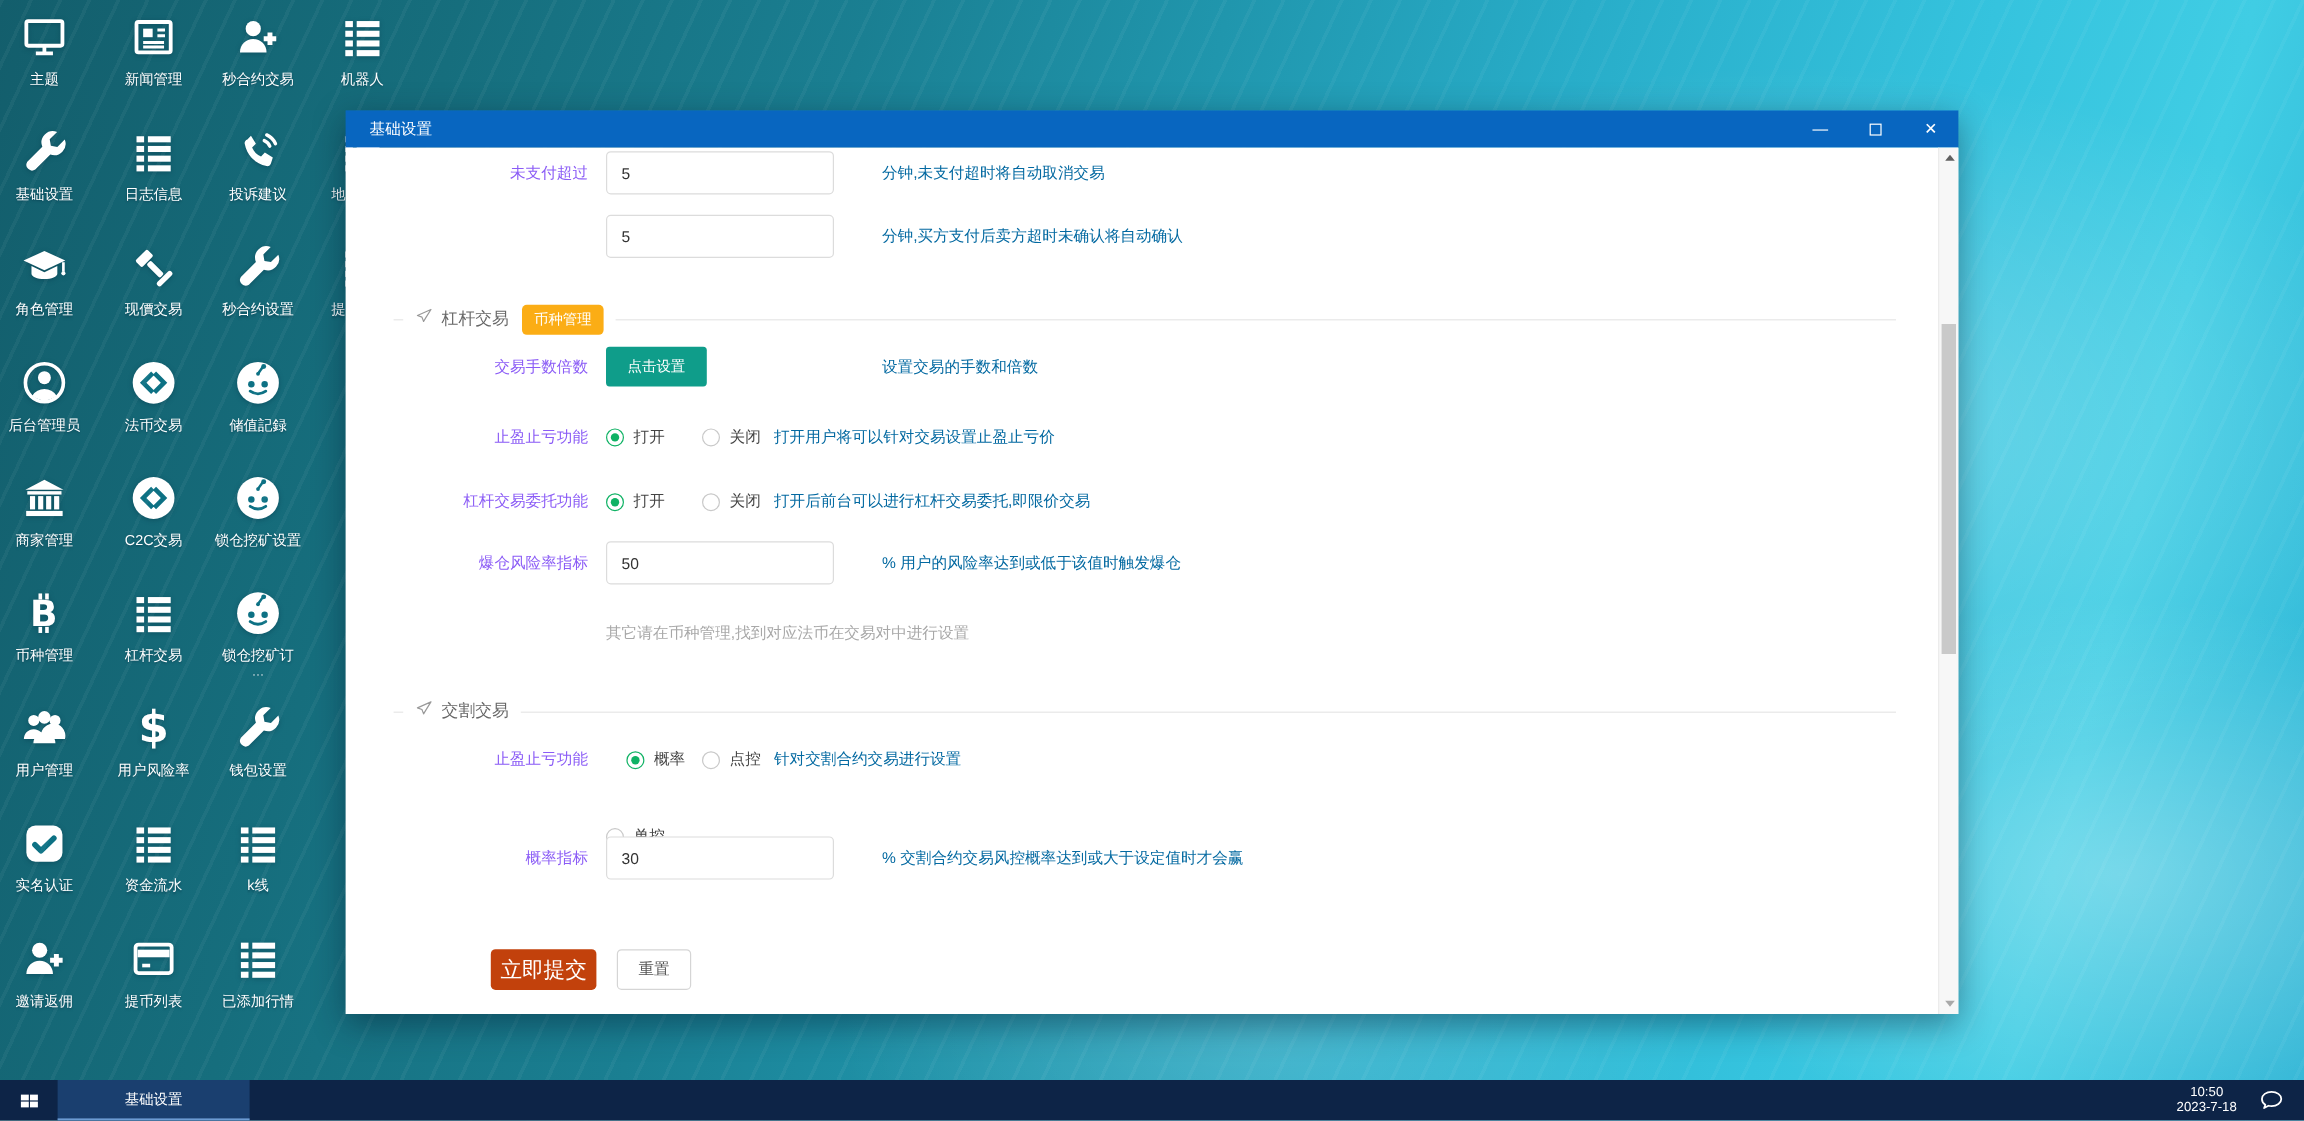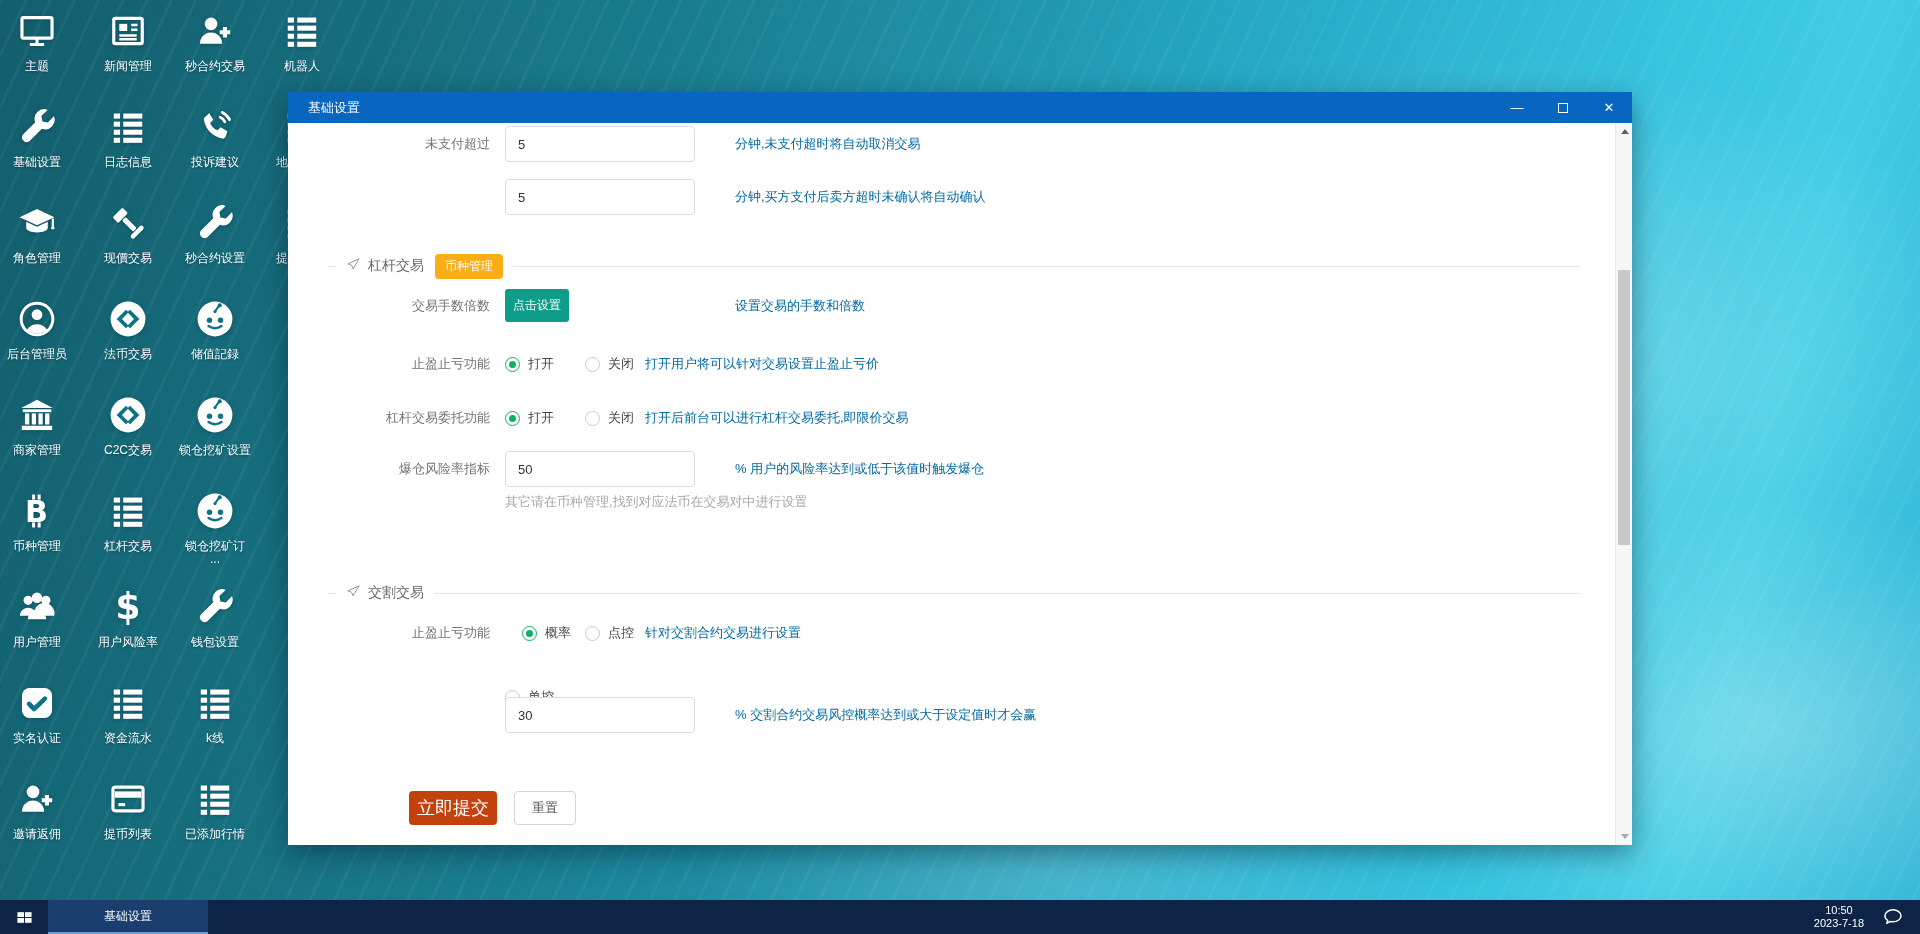--- a/index.html
+++ b/index.html
@@ -35,37 +35,37 @@
   .title { color:#fff; font-size:13px; }
   .wctl { display:flex; align-items:center; height:100%; }
   .wbtn { width:46px; height:100%; display:flex; align-items:center; justify-content:center;
           color:#fff; font-size:13px; cursor:pointer; }
   .wbtn .sq { width:10px; height:10px; border:1px solid #fff; display:block; }
   .wbody { position:relative; height:722px; background:#fff; overflow:hidden; }
 
   
   .frow { position:absolute; left:0; width:1327px; }
   .flabel { position:absolute; left:0; top:0; bottom:0; width:202px; text-align:right;
-            font-size:13px; color:#737373; display:flex; align-items:center; justify-content:flex-end; }
+            font-size:13px; color:#8b5cf6; display:flex; align-items:center; justify-content:flex-end; }
   .finput { position:absolute; left:217px; top:0; width:190px; height:36px; border:1px solid #dcdcdc;
             border-radius:4px; padding:0 12px; font-size:13px; color:#333; outline:none;
             font-family:"Liberation Sans",sans-serif; }
   .fhint  { position:absolute; top:0; bottom:0; display:flex; align-items:center;
             font-size:13px; color:#0369a1; white-space:nowrap; }
   .hint-far  { left:447px; }
   .hint-near { left:357px; }
 
   .ropt { position:absolute; top:0; bottom:0; display:flex; align-items:center; cursor:pointer;justify-content:flex-end; }
   .radio { width:15px; height:15px; border-radius:50%; border:1px solid #c9c9c9; background:#fff;
            position:relative; flex:0 0 auto; }
   .radio.sel { border-color:#0fb264; }
   .radio.sel::after { content:""; position:absolute; inset:3px; border-radius:50%; background:#0fb264; }
   .ropt span.rtxt { margin-left:8px; font-size:13px; color:#444; }
 
-  .teal-btn { position:absolute; left:217px; top:0; height:33px; padding:0 8px; background:#0f9d8a;
+  .teal-btn { position:absolute; left:217px; top:0; height:33px; padding:0 18px; background:#0f9d8a;
               color:#fff; border:none; border-radius:3px; font-size:12px; cursor:pointer;
               font-family:"Liberation Sans",sans-serif; }
   .fnote { position:absolute; left:217px; font-size:13px; color:#a8a8a8; white-space:nowrap; }
 
   .fsection { height:20px; }
   .sline { position:absolute; left:40px; right:35px; top:10px; height:1px; background:#e7e7e7; }
   .scontent { position:absolute; left:48px; top:-2px; height:24px; background:#fff; padding:0 10px;
               display:flex; align-items:center; gap:7px; }
   .stitle { font-size:14px; color:#666; }
   .sbadge { background:#fbad15; color:#fff; font-size:12px; padding:4px 10px; border-radius:4px;
@@ -518,21 +518,21 @@
               <span class="radio"></span>
               <span class="rtxt">关闭</span>
             </div>
             <div class="fhint hint-near">打开后前台可以进行杠杆交易委托,即限价交易</div>
           </div>
           <div class="frow" style="top: 328px; height: 36px;">
             <div class="flabel">爆仓风险率指标</div>
             <input class="finput" value="50" style="">
             <div class="fhint hint-far">%  用户的风险率达到或低于该值时触发爆仓</div>
           </div>
-          <div class="frow" style="top: 370px; height: 18px;">
+          <div class="frow" style="top: 396px; height: 18px;">
             <div class="fnote">其它请在币种管理,找到对应法币在交易对中进行设置</div>
           </div>
           <div class="frow fsection" style="top: 460px;">
             <div class="sline"></div>
             <div class="scontent">
               <span><svg viewBox="0 0 24 24" width="15" height="15">
                   <path d="M21 3L3 11l6 2.2L11.2 19 14 14.3 21 3z" fill="none" stroke="#999" stroke-width="1.6" stroke-linejoin="round"></path>
                 </svg></span>
               <span class="stitle">交割交易</span>
             </div>
@@ -550,20 +550,21 @@
             <div class="fhint hint-near">针对交割合约交易进行设置</div>
           </div>
           <div class="frow" style="top: 534px; height: 20px;">
             <div class="flabel"></div>
             <div class="ropt" style="left: 217px; margin-top: 40px;">
               <span class="radio"></span>
               <span class="rtxt">单控</span>
             </div>
           </div>
           <div class="frow" style="top: 574px; height: 36px;">
+            <div class="flabel">概率指标</div>
             <input class="finput" value="30" style="">
             <div class="fhint hint-far">%  交割合约交易风控概率达到或大于设定值时才会赢</div>
           </div>
           <div class="frow" style="top: 668px; height: 34px;">
             <button class="btn-submit">立即提交</button>
             <button class="btn-reset">重置</button>
           </div>
         </div>
       <div class="vscroll">
         <div class="varrow up">

